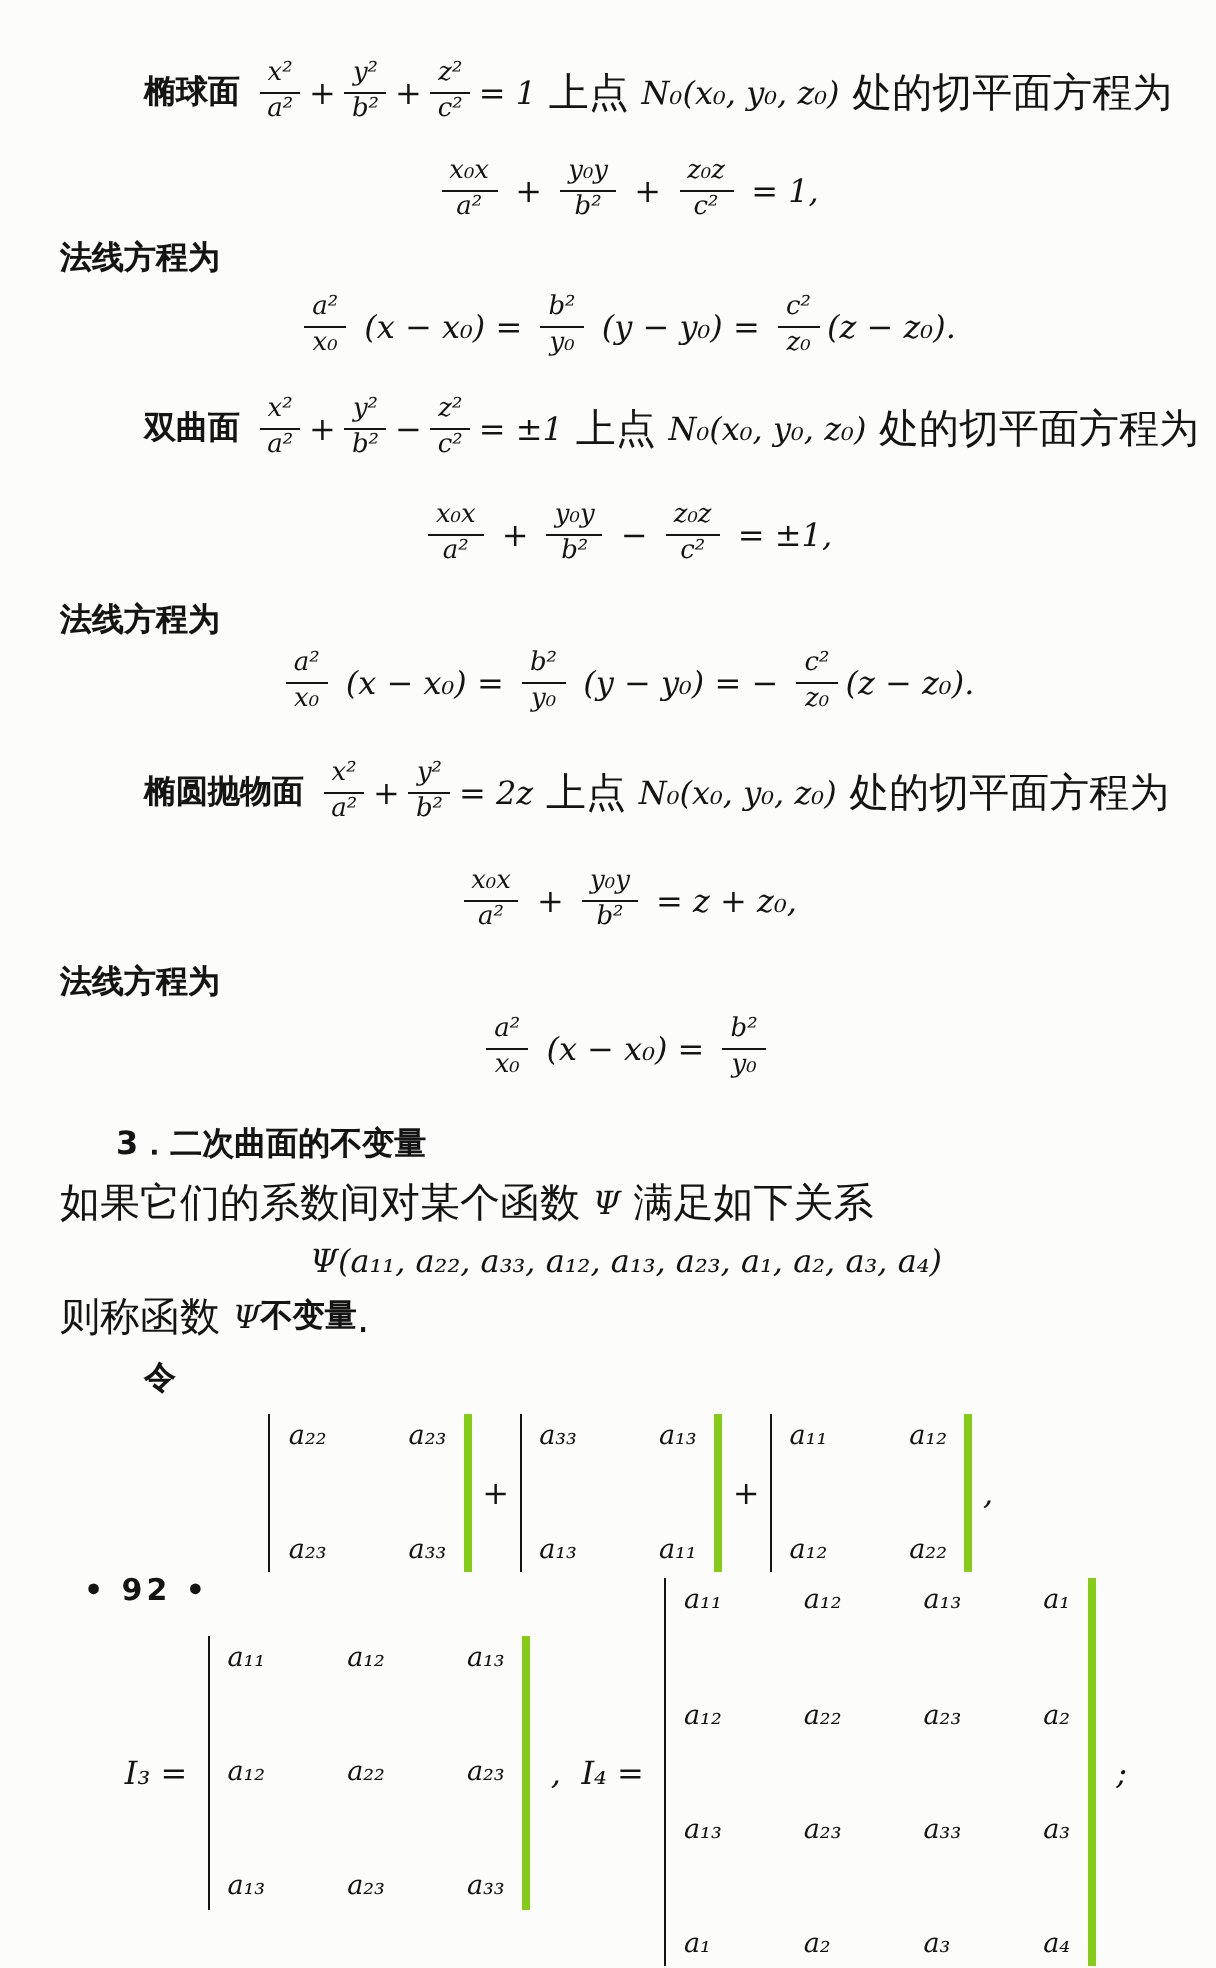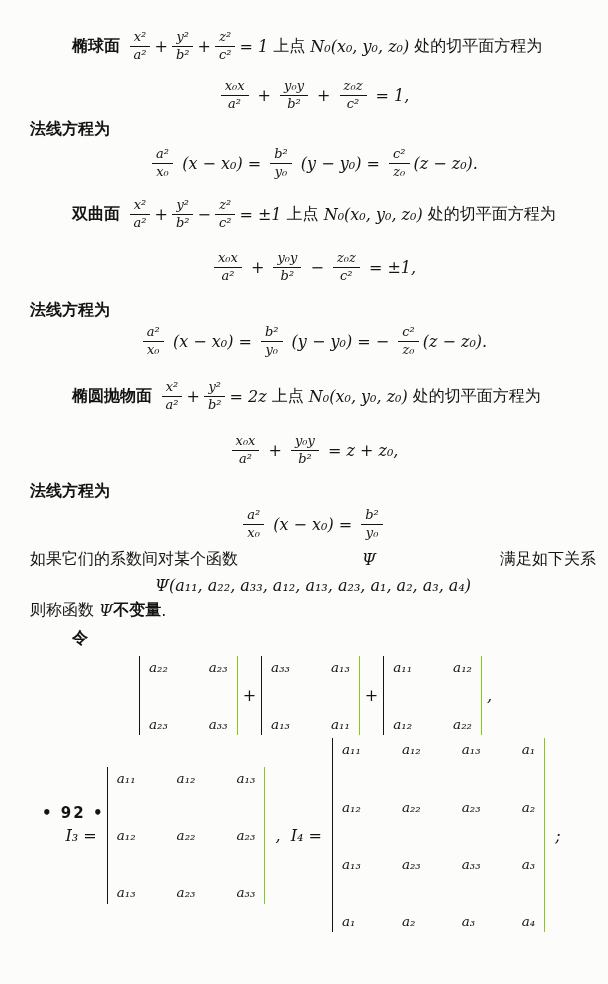--- a/index.html
+++ b/index.html
@@ -21,64 +21,64 @@
     display:flex;
     align-items:center;
     justify-content:flex-start;
     min-height:20px;
   }
   .line span{white-space:pre;}
   .fl{min-height:40px;}
   .center{justify-content:center;}
   .ind1{padding-left:28px;}
   .ind2{padding-left:42px;}
-  .cn{font-family:"DejaVu Sans", sans-serif;font-size:16px;}
+  .cn{font-family:"DejaVu Sans", sans-serif;font-size:20px;}
   .cnb{font-family:"DejaVu Sans", sans-serif;font-size:16px;font-weight:bold;}
   .m{font-style:italic;font-family:"DejaVu Serif", serif;}
   
   .fr{
     display:inline-flex;flex-direction:column;align-items:center;
     margin:0 4px;font-style:italic;line-height:1.15;
   }
   .fr .n{display:block;padding:0 4px 1px 4px;border-bottom:1px solid #141414;font-size:13px;text-align:right;}
   .fr .d{display:block;padding:1px 4px 0 4px;font-size:13px;text-align:center;}
   
   .det{display:inline-flex;align-items:center;margin:0 5px;}
   .det .grid{
     display:grid;
-    border-left:1px solid #141414;border-right:1px solid #84cc16;
+    border-left:1px solid #141414;border-right:4px solid #84cc16;
     padding:3px 9px;column-gap:16px;row-gap:6px;gap:41px;
   }
   .det .grid span{font-style:italic;font-size:13.5px;line-height:1.2;text-align:left;white-space:pre;}
   
   .l1{margin-top:0;}
   .l2{margin-top:9px;}
   .l3{margin-top:4px;}
   .l4{margin-top:3px;}
   .l5{margin-top:11px;}
   .l6{margin-top:13px;}
   .l7{margin-top:13px;}
   .l8{margin-top:0;}
   .l9{margin-top:15px;}
   .l10{margin-top:14px;}
   .l11{margin-top:11px;}
   .l12{margin-top:2px;}
   .l13{margin-top:18px;}
   .l14{margin-top:5px;}
   .l15{margin-top:5px;}
   .l16{margin-top:3px;}
-  .l17{margin-top:5px;justify-content:space-between;}
+  .l17{margin-top:5px;}
   .l18{margin-top:5px;}
   .l19{margin-top:3px;}
   .l20{margin-top:5px;}
   .l21{margin-top:7px;}
   .l22{margin-top:7px;}
   .l23{margin-top:3px;}
   .footer{
-    position:absolute;left:42px;bottom:22px;
+    position:absolute;left:42px;bottom:40px;
     font-family:"DejaVu Sans", sans-serif;font-weight:bold;font-size:15px;
     letter-spacing:2px;
   }
 </style>
 </head>
 <body>
 
 <div class="page">
   <div>
       <div class="line l1 fl ind2">
@@ -160,20 +160,23 @@
         <span class="m"> = z + z₀,</span>
       </div>
       <div class="line l11">
         <span class="cnb">法线方程为</span>
       </div>
       <div class="line l12 fl center">
         <span class="fr"><span class="n">a²</span><span class="d">x₀</span></span>
         <span class="m"> (x − x₀) = </span>
         <span class="fr"><span class="n">b²</span><span class="d">y₀</span></span>
       </div>
+      <div class="line l13 ind1">
+        <span class="cnb">3．二次曲面的不变量</span>
+      </div>
       <div class="line l17">
         <span class="cn">如果它们的系数间对某个函数 </span>
         <span class="m">Ψ</span>
         <span class="cn"> 满足如下关系</span>
       </div>
       <div class="line l18 center">
         <span class="m">Ψ(a₁₁, a₂₂, a₃₃, a₁₂, a₁₃, a₂₃, a₁, a₂, a₃, a₄)</span>
       </div>
       <div class="line l20">
         <span class="cn">则称函数 </span>

